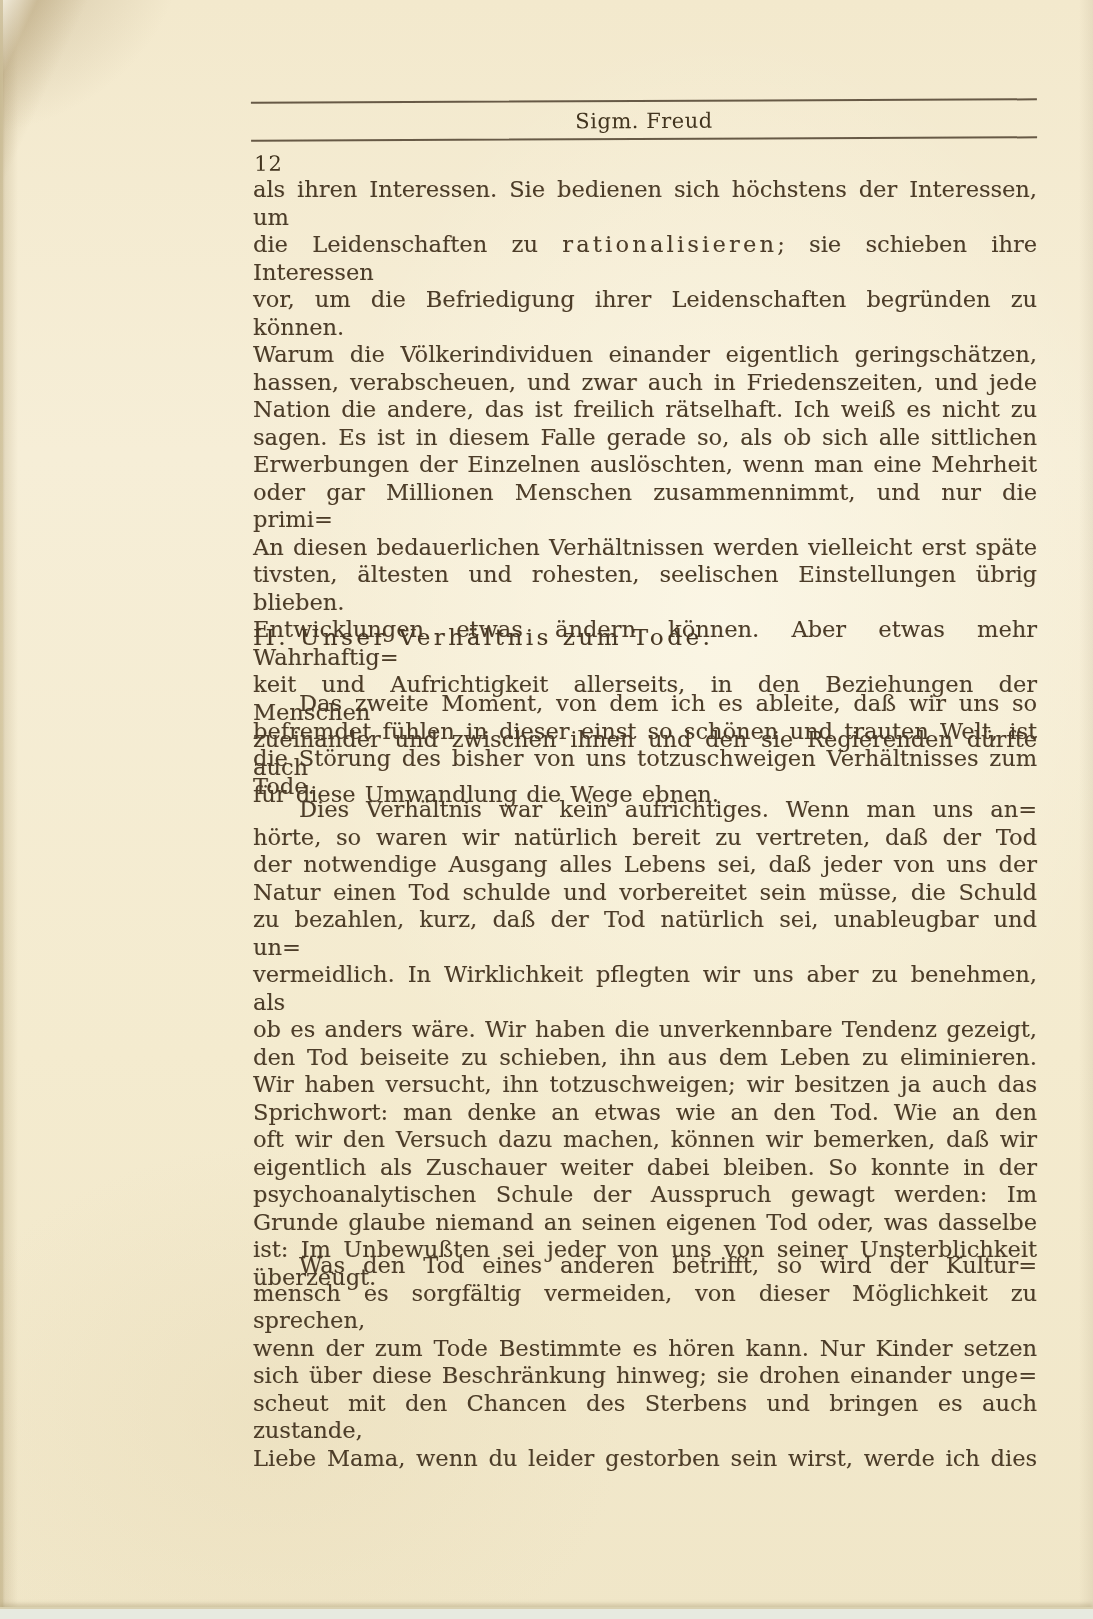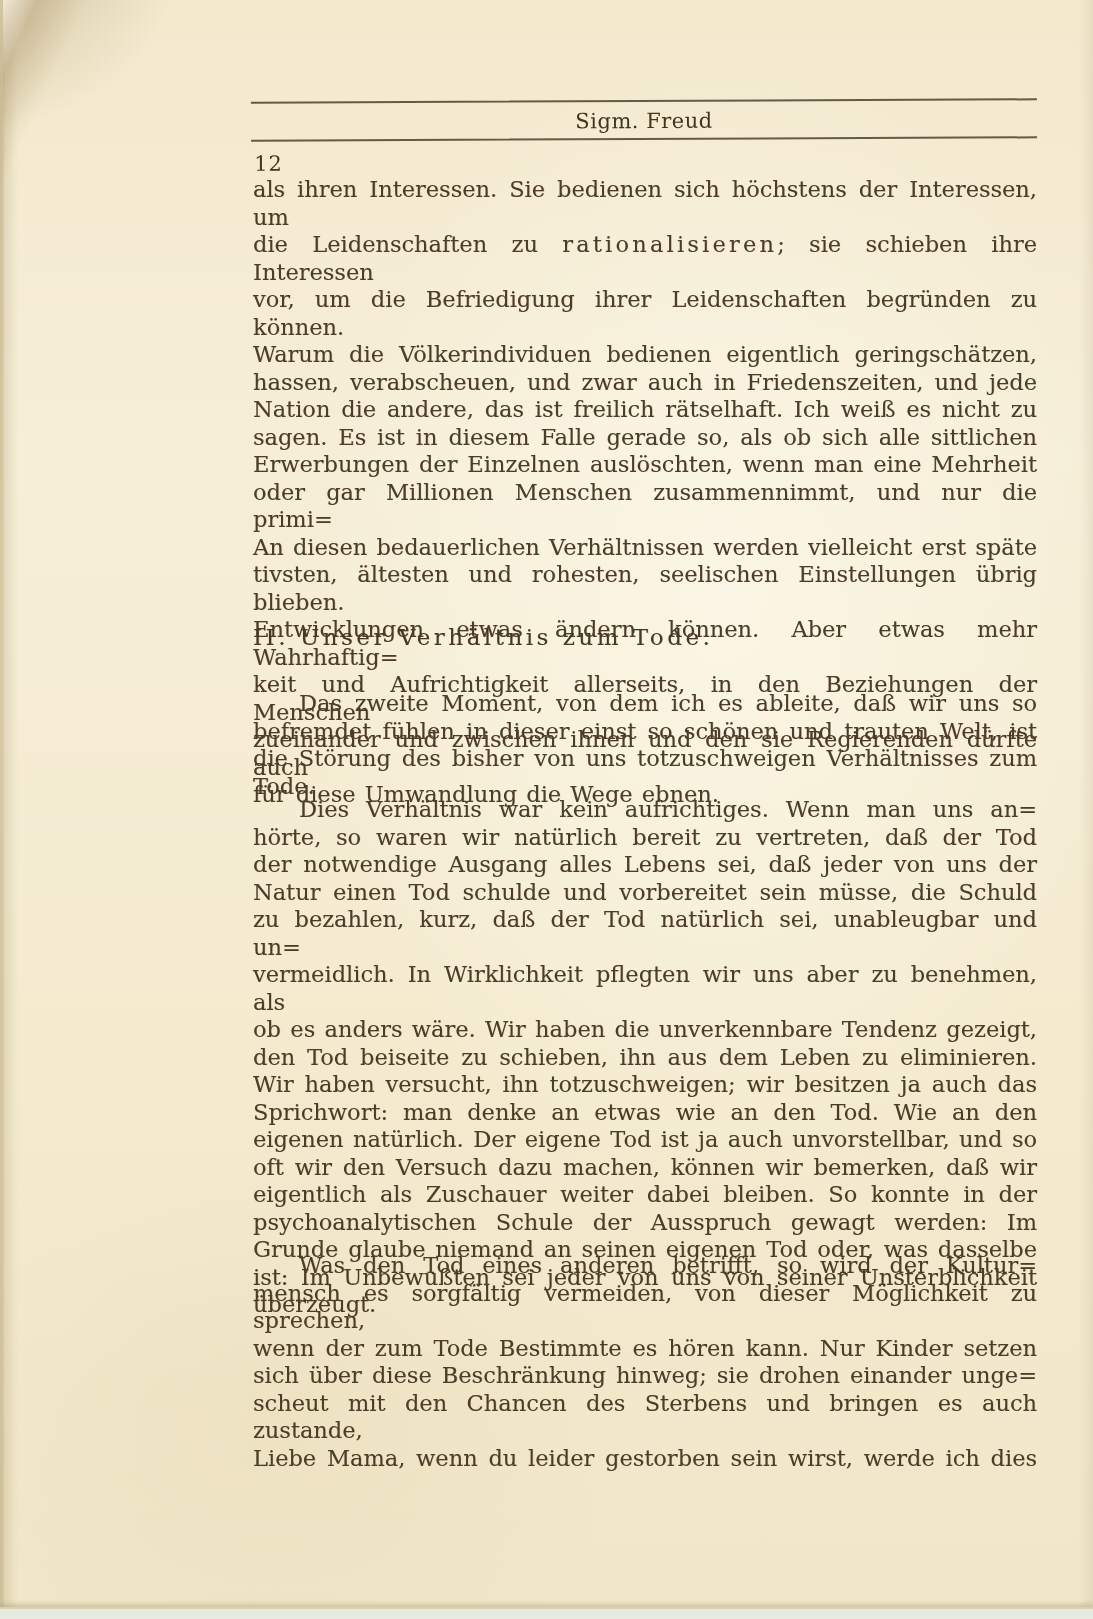--- a/index.html
+++ b/index.html
@@ -99,21 +99,21 @@
 
   <div class="header">
     <span class="pagenum">12</span>
     <span class="runhead">Sigm. Freud</span>
   </div>
 
   <div class="col p1">
       <div class="line">als ihren Interessen. Sie bedienen sich höchstens der Interessen, um</div>
       <div class="line">die Leidenschaften zu <span class="gesperrt">rationalisieren</span>; sie schieben ihre Interessen</div>
       <div class="line">vor, um die Befriedigung ihrer Leidenschaften begründen zu können.</div>
-      <div class="line">Warum die Völkerindividuen bedienen eigentlich geringschätzen,</div>
+      <div class="line">Warum die Völkerindividuen einander eigentlich geringschätzen,</div>
       <div class="line">hassen, verabscheuen, und zwar auch in Friedenszeiten, und jede</div>
       <div class="line">Nation die andere, das ist freilich rätselhaft. Ich weiß es nicht zu</div>
       <div class="line">sagen. Es ist in diesem Falle gerade so, als ob sich alle sittlichen</div>
       <div class="line">Erwerbungen der Einzelnen auslöschten, wenn man eine Mehrheit</div>
       <div class="line">oder gar Millionen Menschen zusammennimmt, und nur die primi=</div>
       <div class="line">An diesen bedauerlichen Verhältnissen werden vielleicht erst späte</div>
       <div class="line">tivsten, ältesten und rohesten, seelischen Einstellungen übrig blieben.</div>
       <div class="line">Entwicklungen etwas ändern können. Aber etwas mehr Wahrhaftig=</div>
       <div class="line">keit und Aufrichtigkeit allerseits, in den Beziehungen der Menschen</div>
       <div class="line">zueinander und zwischen ihnen und den sie Regierenden dürfte auch</div>
@@ -132,21 +132,20 @@
       <div class="line indent">Dies Verhältnis war kein aufrichtiges. Wenn man uns an=</div>
       <div class="line">hörte, so waren wir natürlich bereit zu vertreten, daß der Tod</div>
       <div class="line">der notwendige Ausgang alles Lebens sei, daß jeder von uns der</div>
       <div class="line">Natur einen Tod schulde und vorbereitet sein müsse, die Schuld</div>
       <div class="line">zu bezahlen, kurz, daß der Tod natürlich sei, unableugbar und un=</div>
       <div class="line">vermeidlich. In Wirklichkeit pflegten wir uns aber zu benehmen, als</div>
       <div class="line">ob es anders wäre. Wir haben die unverkennbare Tendenz gezeigt,</div>
       <div class="line">den Tod beiseite zu schieben, ihn aus dem Leben zu eliminieren.</div>
       <div class="line">Wir haben versucht, ihn totzuschweigen; wir besitzen ja auch das</div>
       <div class="line">Sprichwort: man denke an etwas wie an den Tod. Wie an den</div>
-      <div class="line">eigenen natürlich. Der eigene Tod ist ja auch unvorstellbar, und so</div>
       <div class="line">oft wir den Versuch dazu machen, können wir bemerken, daß wir</div>
       <div class="line">eigentlich als Zuschauer weiter dabei bleiben. So konnte in der</div>
       <div class="line">psychoanalytischen Schule der Ausspruch gewagt werden: Im</div>
       <div class="line">Grunde glaube niemand an seinen eigenen Tod oder, was dasselbe</div>
       <div class="line">ist: Im Unbewußten sei jeder von uns von seiner Unsterblichkeit</div>
       <div class="line no-justify">überzeugt.</div>
     </div>
   <div class="col p4">
       <div class="line indent">Was den Tod eines anderen betrifft, so wird der Kultur=</div>
       <div class="line">mensch es sorgfältig vermeiden, von dieser Möglichkeit zu sprechen,</div>

